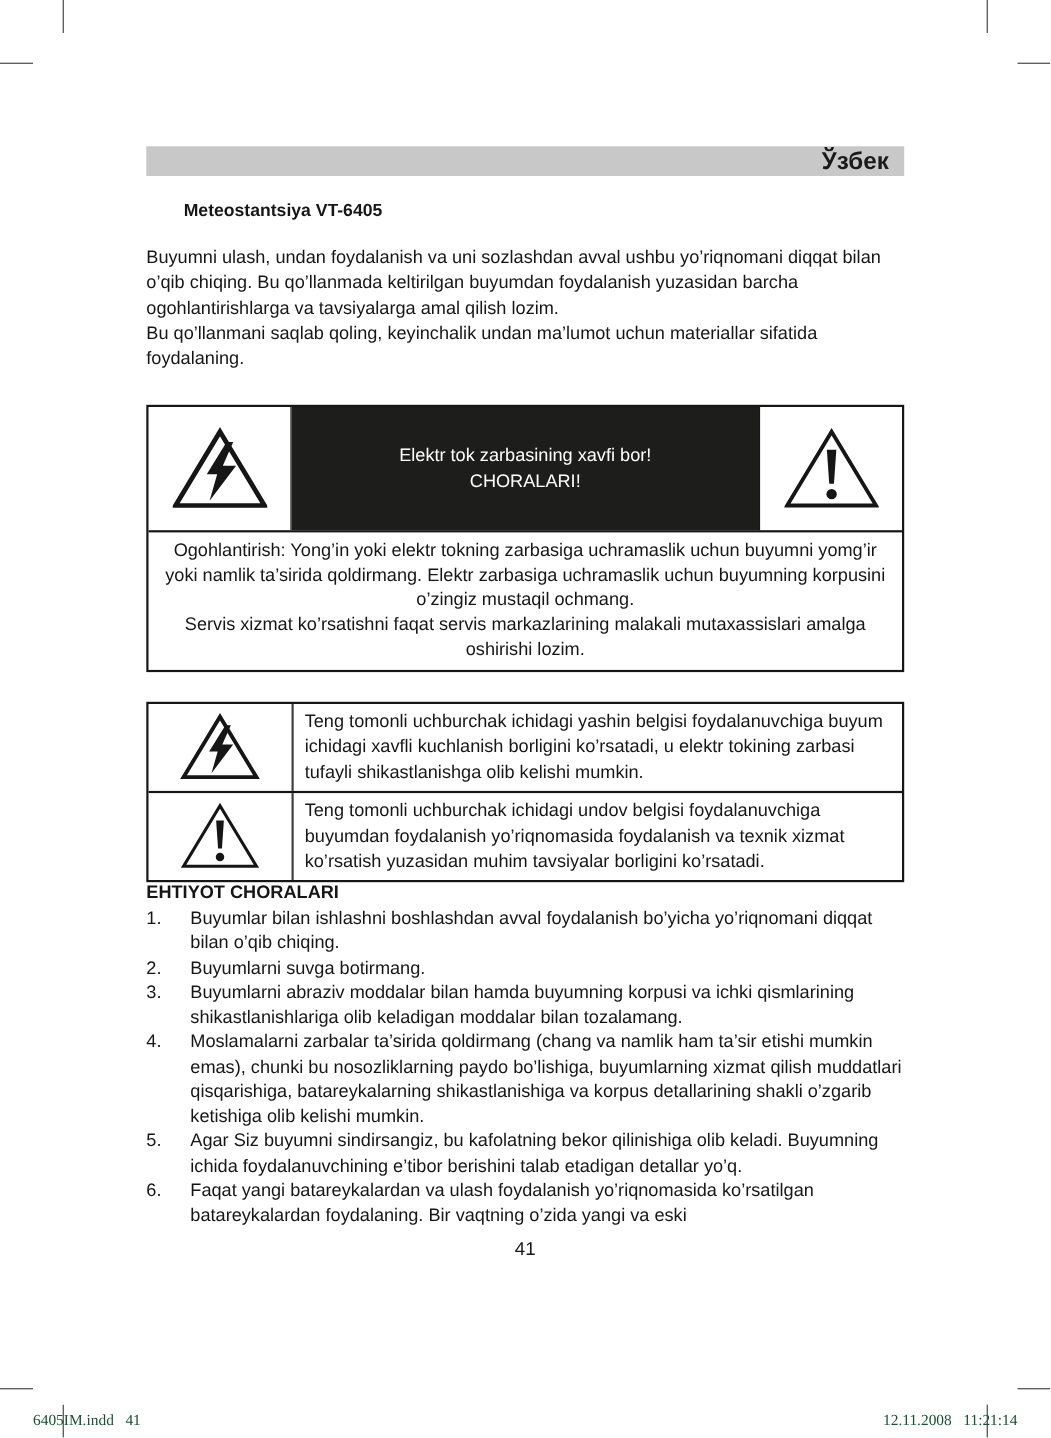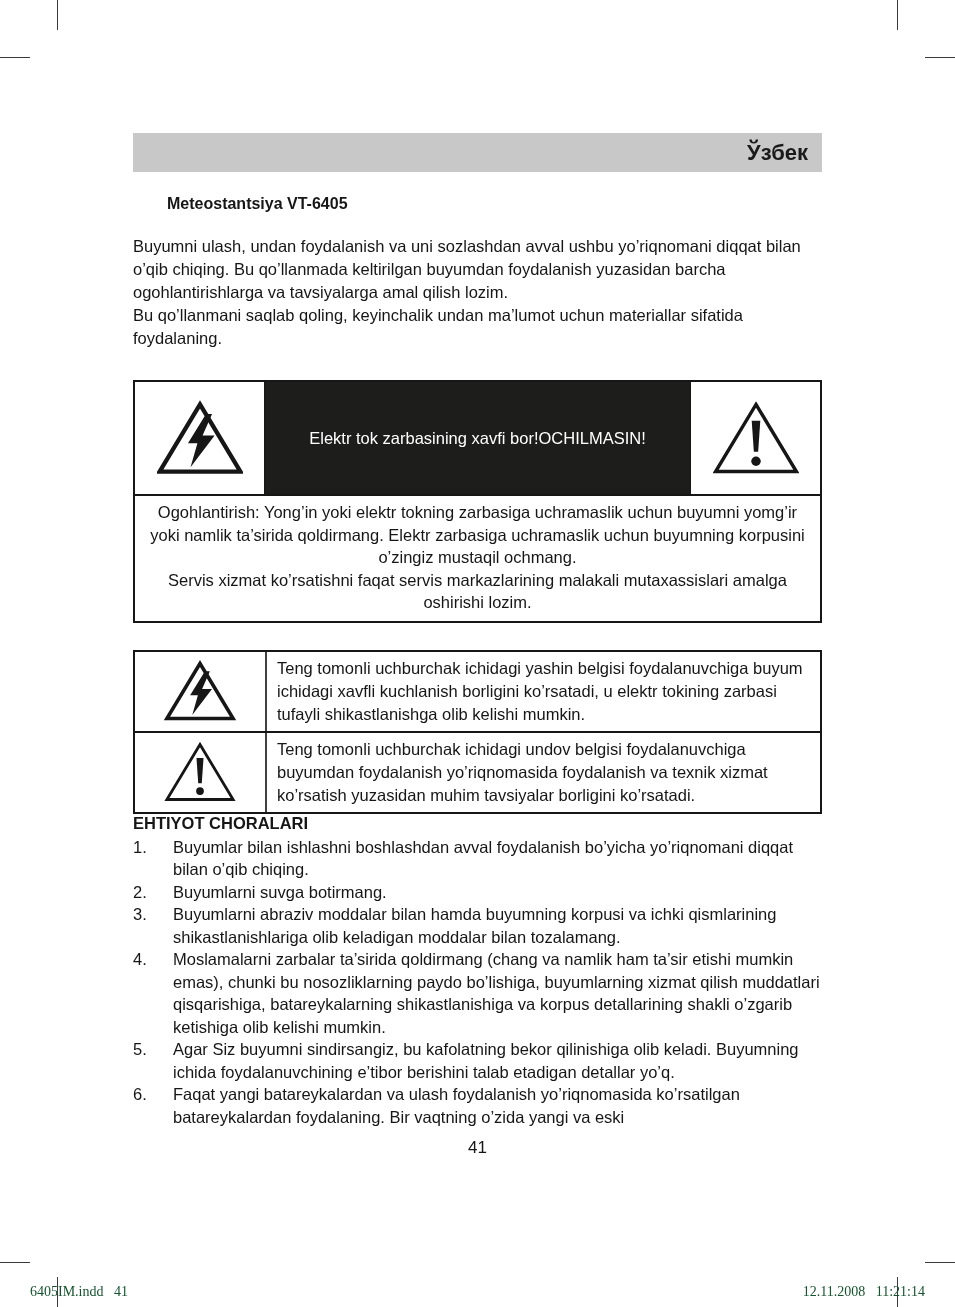--- a/index.html
+++ b/index.html
@@ -11,33 +11,33 @@
   .m-tl-h{left:0;top:57px;width:30px;height:1px;}
   .m-tr-v{left:897px;top:0;width:1px;height:30px;}
   .m-tr-h{right:0;top:57px;width:30px;height:1px;}
   .m-bl-v{left:57px;bottom:0;width:1px;height:30px;}
   .m-bl-h{left:0;top:1262px;width:30px;height:1px;}
   .m-br-v{left:897px;bottom:0;width:1px;height:30px;}
   .m-br-h{right:0;top:1262px;width:30px;height:1px;}
 
   .content{position:absolute;left:133px;top:133px;width:689px;}
 
-  .langbar{height:39px;background:#c8c8c8;display:flex;align-items:center;justify-content:flex-end;
+  .langbar{height:27px;background:#c8c8c8;display:flex;align-items:center;justify-content:flex-end;
            padding-right:14px;box-sizing:border-box;font-size:22px;font-weight:bold;color:#1a1a1a;}
 
   .doc-title{margin-top:23px;font-weight:bold;font-size:16px;margin-left:34px;}
 
   .intro{margin-top:22px;font-size:16.5px;line-height:23px;}
 
   .warnbox{margin-top:30px;border:2px solid #161616;}
   .warn-top{display:flex;height:112px;}
   .warn-icon-cell{width:129px;display:flex;align-items:center;justify-content:center;}
   .warn-mid{flex:1;border-left:1px solid #161616;border-right:1px solid #161616;display:flex;flex-direction:column;}
   .warn-title{height:25px;display:flex;align-items:center;justify-content:center;font-weight:bold;font-size:16.5px;}
-  .warn-black{flex:1;background:#1d1d1b;color:#ffffff;display:flex;flex-direction:row;align-items:center;
+  .warn-black{flex:1;background:#1d1d1b;color:#ffffff;display:flex;flex-direction:column;align-items:center;
               justify-content:center;font-size:16.5px;line-height:24px;text-align:center;}
   .warn-caution{border-top:2px solid #161616;text-align:center;font-size:16.5px;line-height:22.5px;padding:5px 10px 7px;}
 
   .symtable{margin-top:27px;border:2px solid #161616;}
   .symrow{display:flex;}
   .symrow + .symrow{border-top:2px solid #161616;}
   .sym-icon{width:130px;display:flex;align-items:center;justify-content:center;padding:5px 0;}
   .sym-text{flex:1;border-left:2px solid #404040;padding:5px 10px;font-size:16.5px;line-height:23px;box-sizing:border-box;}
 
   .precautions-heading{font-weight:bold;font-size:16.5px;}
@@ -84,21 +84,21 @@
       <div class="warn-top">
         <div class="warn-icon-cell tri-icon">
           <svg width="86" height="76" viewBox="0 0 100 88">
             <path d="M50 5 L97 83 L3 83 Z" fill="none" stroke="#161616" stroke-width="5"></path>
             <polygon points="57,16 36,50 47,50 39,78 67,41 53,41 64,16" fill="#161616"></polygon>
           </svg>
         </div>
         <div class="warn-mid">
           <div class="warn-black">
             <div>Elektr tok zarbasining xavfi bor!</div>
-            <div>OCHILMASIN!</div>
+            <div>CHORALARI!</div>
           </div>
         </div>
         <div class="warn-icon-cell tri-icon">
           <svg width="86" height="76" viewBox="0 0 100 88">
             <path d="M50 5 L97 83 L3 83 Z" fill="none" stroke="#161616" stroke-width="4"></path>
             <path d="M45 24 L55 24 L52.5 60 L47.5 60 Z" fill="#161616"></path>
             <circle cx="50" cy="71" r="5.5" fill="#161616"></circle>
           </svg>
         </div>
       </div>

